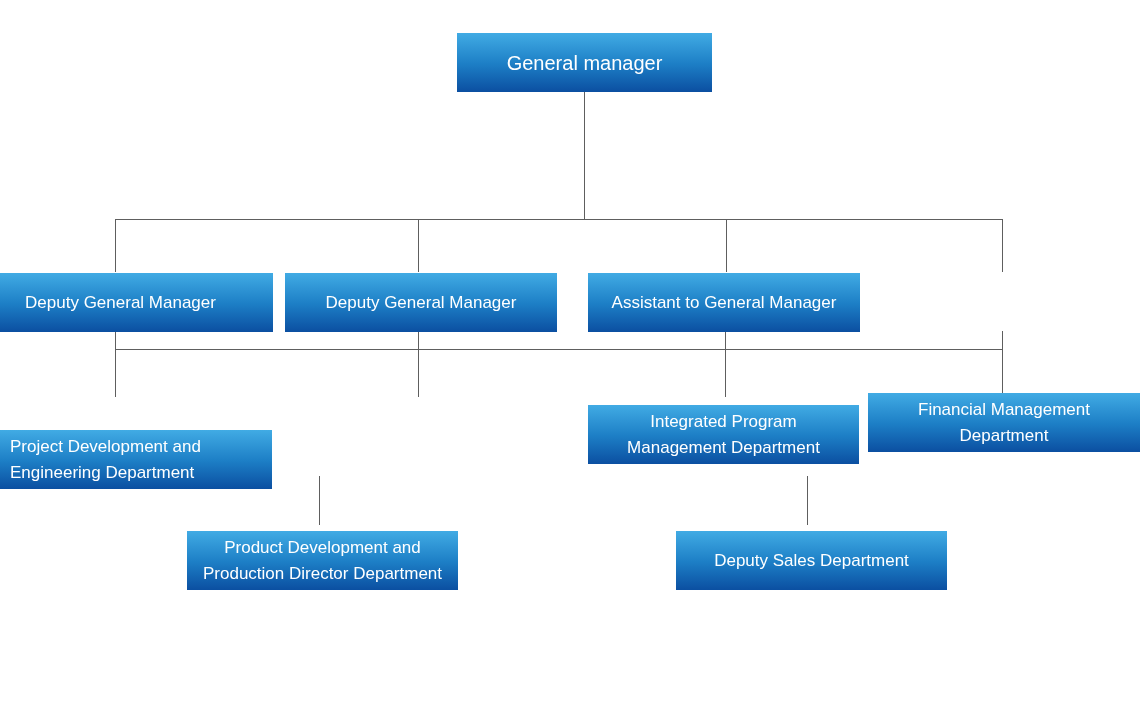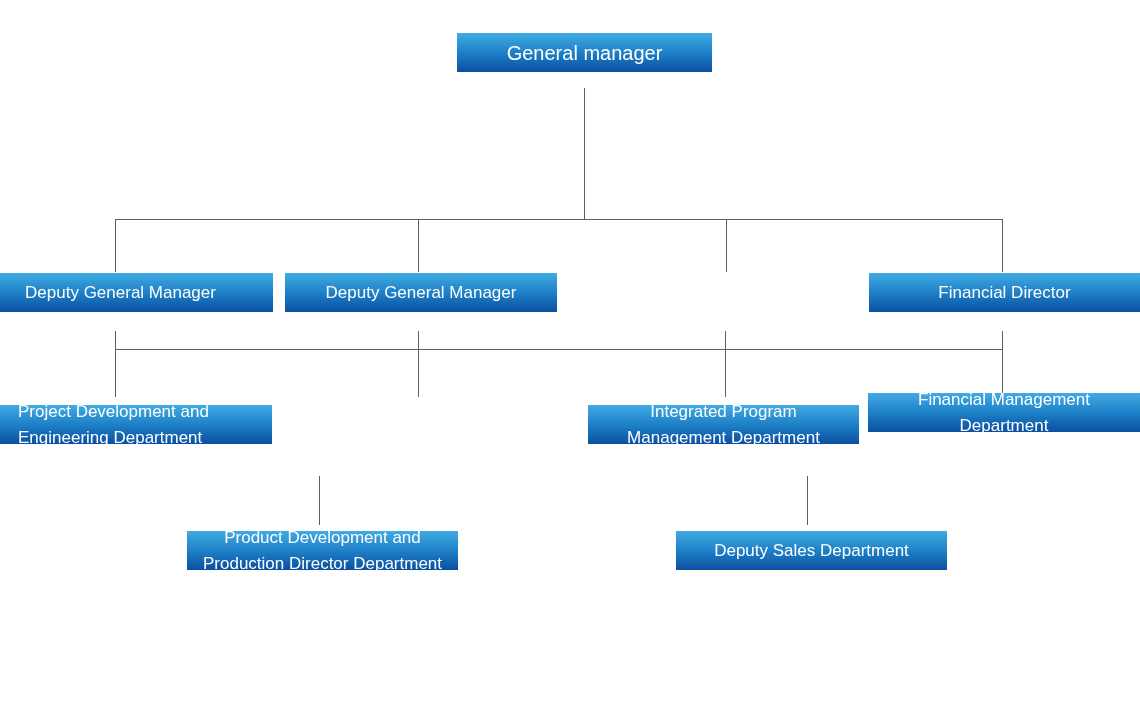--- a/index.html
+++ b/index.html
@@ -6,36 +6,37 @@
   #stage {
     position: relative;
     width: 1140px;
     height: 701px;
     background: #ffffff;
     overflow: hidden;
     font-family: "Liberation Sans", sans-serif;
   }
   .node {
     position: absolute;
-    height: 39px;
+    height: 59px;
     box-sizing: border-box;
     display: flex;
     align-items: center;
     justify-content: center;
     text-align: center;
     color: #ffffff;
     font-size: 17px;
     line-height: 26px;
     white-space: pre-line;
     background: linear-gradient(to bottom, #41abe4 0%, #1d7fc6 52%, #0b4fa1 100%);
   }
   .node.left-align {
     justify-content: flex-start;
     text-align: left;
-    padding-left: 18px;
+    padding-left: 10px;
+    margin-top: 25px;
   }
   #n-gm    { left: 457px; top: 33px;  width: 255px; font-size: 20px; }
   #n-r2c1  { left: -32px; top: 273px; width: 305px; }
   #n-r2c2  { left: 285px; top: 273px; width: 272px; }
   #n-r2c3  { left: 588px; top: 273px; width: 272px; }
   #n-r2c4  { left: 869px; top: 273px; width: 271px; }
   #n-r3c1  { left: 0px;   top: 405px; width: 272px; }
   #n-r3c2  { left: 285px; top: 405px; width: 272px; }
   #n-r3c3  { left: 588px; top: 405px; width: 271px; }
   #n-r3c4  { left: 868px; top: 393px; width: 272px; }
@@ -72,21 +73,21 @@
   <div class="cline" id="c-r2-v3"></div>
   <div class="cline" id="c-r2-v4"></div>
   <div class="cline" id="c-h2"></div>
   <div class="cline" id="c-r3-v1"></div>
   <div class="cline" id="c-r3-v2"></div>
 
   <div class="node" id="n-gm">General manager</div>
 
   <div class="node" id="n-r2c1">Deputy General Manager</div>
   <div class="node" id="n-r2c2">Deputy General Manager</div>
-  <div class="node" id="n-r2c4">Financial Director</div>
+  <div class="node" id="n-r2c3">Assistant to General Manager</div>
 
   <div class="node left-align" id="n-r3c1">Project Development and
 Engineering Department</div>
   <div class="node" id="n-r3c3">Integrated Program
 Management Department</div>
   <div class="node" id="n-r3c4">Financial Management
 Department</div>
 
   <div class="node" id="n-r4c1">Product Development and
 Production Director Department</div>

